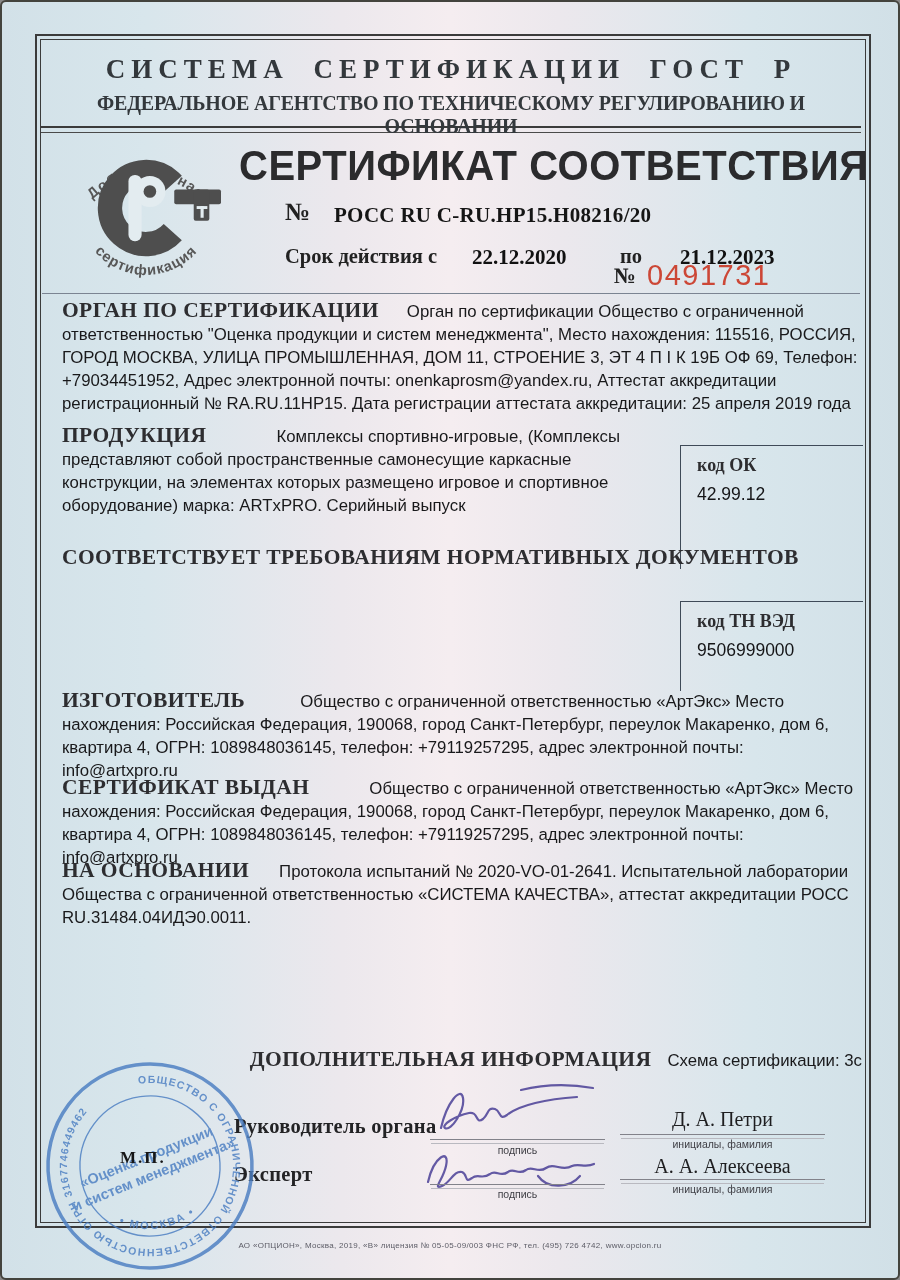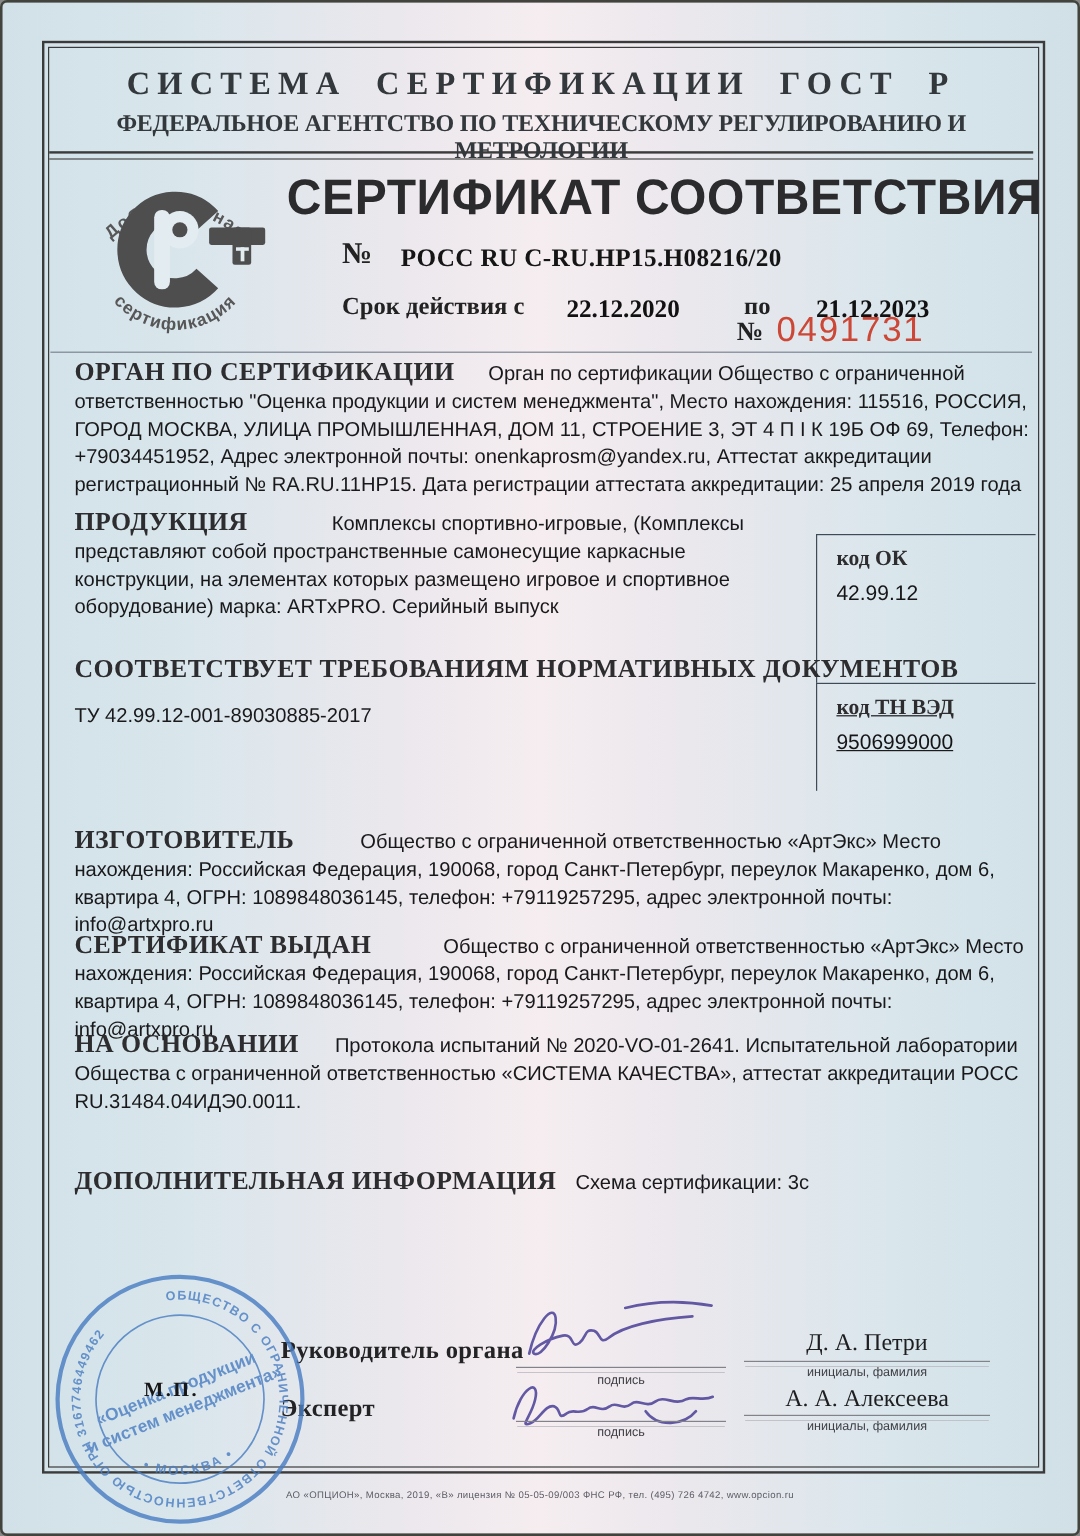--- a/index.html
+++ b/index.html
@@ -58,21 +58,21 @@
 <div class="page">
 
   <div class="frame">
     <div class="frame-inner"></div>
   </div>
   <div class="hdr-sep1"></div>
   <div class="hdr-sep2"></div>
   <div class="title-sep"></div>
 
   <div class="abs h1">СИСТЕМА СЕРТИФИКАЦИИ ГОСТ Р</div>
-  <div class="abs h2">ФЕДЕРАЛЬНОЕ АГЕНТСТВО ПО ТЕХНИЧЕСКОМУ РЕГУЛИРОВАНИЮ И МЕТРОЛОГИИ</div>
+  <div class="abs h2">ФЕДЕРАЛЬНОЕ АГЕНТСТВО ПО ТЕХНИЧЕСКОМУ РЕГУЛИРОВАНИЮ И ОСНОВАНИИ</div>
 
   <svg class="abs" style="left:56px;top:132px;" width="176" height="150" viewBox="0 0 180 154">
     <defs>
       <path id="arcTop" d="M 16 100 A 77 77 0 0 1 164 100"></path>
       <path id="arcBot" d="M 24 98 A 70 70 0 0 0 156 98"></path>
     </defs>
     <text font-family="Liberation Sans, sans-serif" font-size="15" font-weight="bold" fill="#575757" letter-spacing="1">
       <textPath href="#arcTop" startOffset="50%" text-anchor="middle">Добровольная</textPath>
     </text>
     <text font-family="Liberation Sans, sans-serif" font-size="15" font-weight="bold" fill="#575757" letter-spacing="1">
@@ -107,40 +107,39 @@
   <div class="sec" style="top:421px;">
     <span class="pr-box"><span class="h g70">ПРОДУКЦИЯ</span><span class="t">Комплексы спортивно-игровые, (Комплексы представляют собой пространственные самонесущие каркасные конструкции, на элементах которых размещено игровое и спортивное оборудование) марка: ARTxPRO. Серийный выпуск</span></span>
   </div>
   <div class="codebox" style="top:443px;height:124px;">
     <div class="cl">код ОК</div>
     <div class="cv">42.99.12</div>
   </div>
 
   <div class="sec" style="top:543px;">
     <div class="h">СООТВЕТСТВУЕТ ТРЕБОВАНИЯМ НОРМАТИВНЫХ ДОКУМЕНТОВ</div>
-    <div class="t" style="margin-top:15px;padding-right:230px;">ТУ 42.99.12-001-89030885-2017</div>
   </div>
-  <div class="codebox" style="top:567px;height:90px;text-decoration:underline;">
+  <div class="codebox" style="top:599px;height:90px;">
     <div class="cl">код ТН ВЭД</div>
     <div class="cv">9506999000</div>
   </div>
 
   <div class="sec" style="top:686px;">
     <span class="h g55">ИЗГОТОВИТЕЛЬ</span><span class="t">Общество с ограниченной ответственностью «АртЭкс» Место нахождения: Российская Федерация, 190068, город Санкт-Петербург, переулок Макаренко, дом 6, квартира 4, ОГРН: 1089848036145, телефон:  +79119257295, адрес электронной почты: info@artxpro.ru</span>
   </div>
 
   <div class="sec" style="top:773px;">
     <span class="h g60">СЕРТИФИКАТ ВЫДАН</span><span class="t">Общество с ограниченной ответственностью «АртЭкс» Место нахождения: Российская Федерация, 190068, город Санкт-Петербург, переулок Макаренко, дом 6, квартира 4, ОГРН: 1089848036145, телефон: +79119257295, адрес электронной почты: info@artxpro.ru</span>
   </div>
 
   <div class="sec" style="top:856px;">
     <span class="h g30">НА ОСНОВАНИИ</span><span class="t">Протокола испытаний № 2020-VO-01-2641. Испытательной лаборатории Общества с ограниченной ответственностью «СИСТЕМА КАЧЕСТВА», аттестат аккредитации РОСС RU.31484.04ИДЭ0.0011.</span>
   </div>
 
-  <div class="sec" style="top:970px;">
+  <div class="sec" style="top:1045px;text-align:right;">
     <span class="h g16">ДОПОЛНИТЕЛЬНАЯ ИНФОРМАЦИЯ</span><span class="t">Схема сертификации: 3с</span>
   </div>
 
   <div class="role" style="top:1113px;">Руководитель органа</div>
   <svg class="sig" style="left:423px;top:1078px;" width="195" height="64" viewBox="0 0 195 64">
     <g fill="none" stroke="#4a3f96" stroke-width="2.2" stroke-linecap="round" opacity=".85">
       <path d="M16 48 C 22 22, 36 6, 38 18 C 40 30, 26 52, 20 48 C 16 45, 30 36, 44 33 C 54 31, 50 45, 58 39 C 64 34, 62 27, 70 29 C 76 31, 74 41, 82 35 C 94 25, 122 19, 152 17"></path>
       <path d="M96 10 C 120 4, 146 4, 168 8"></path>
     </g>
   </svg>

